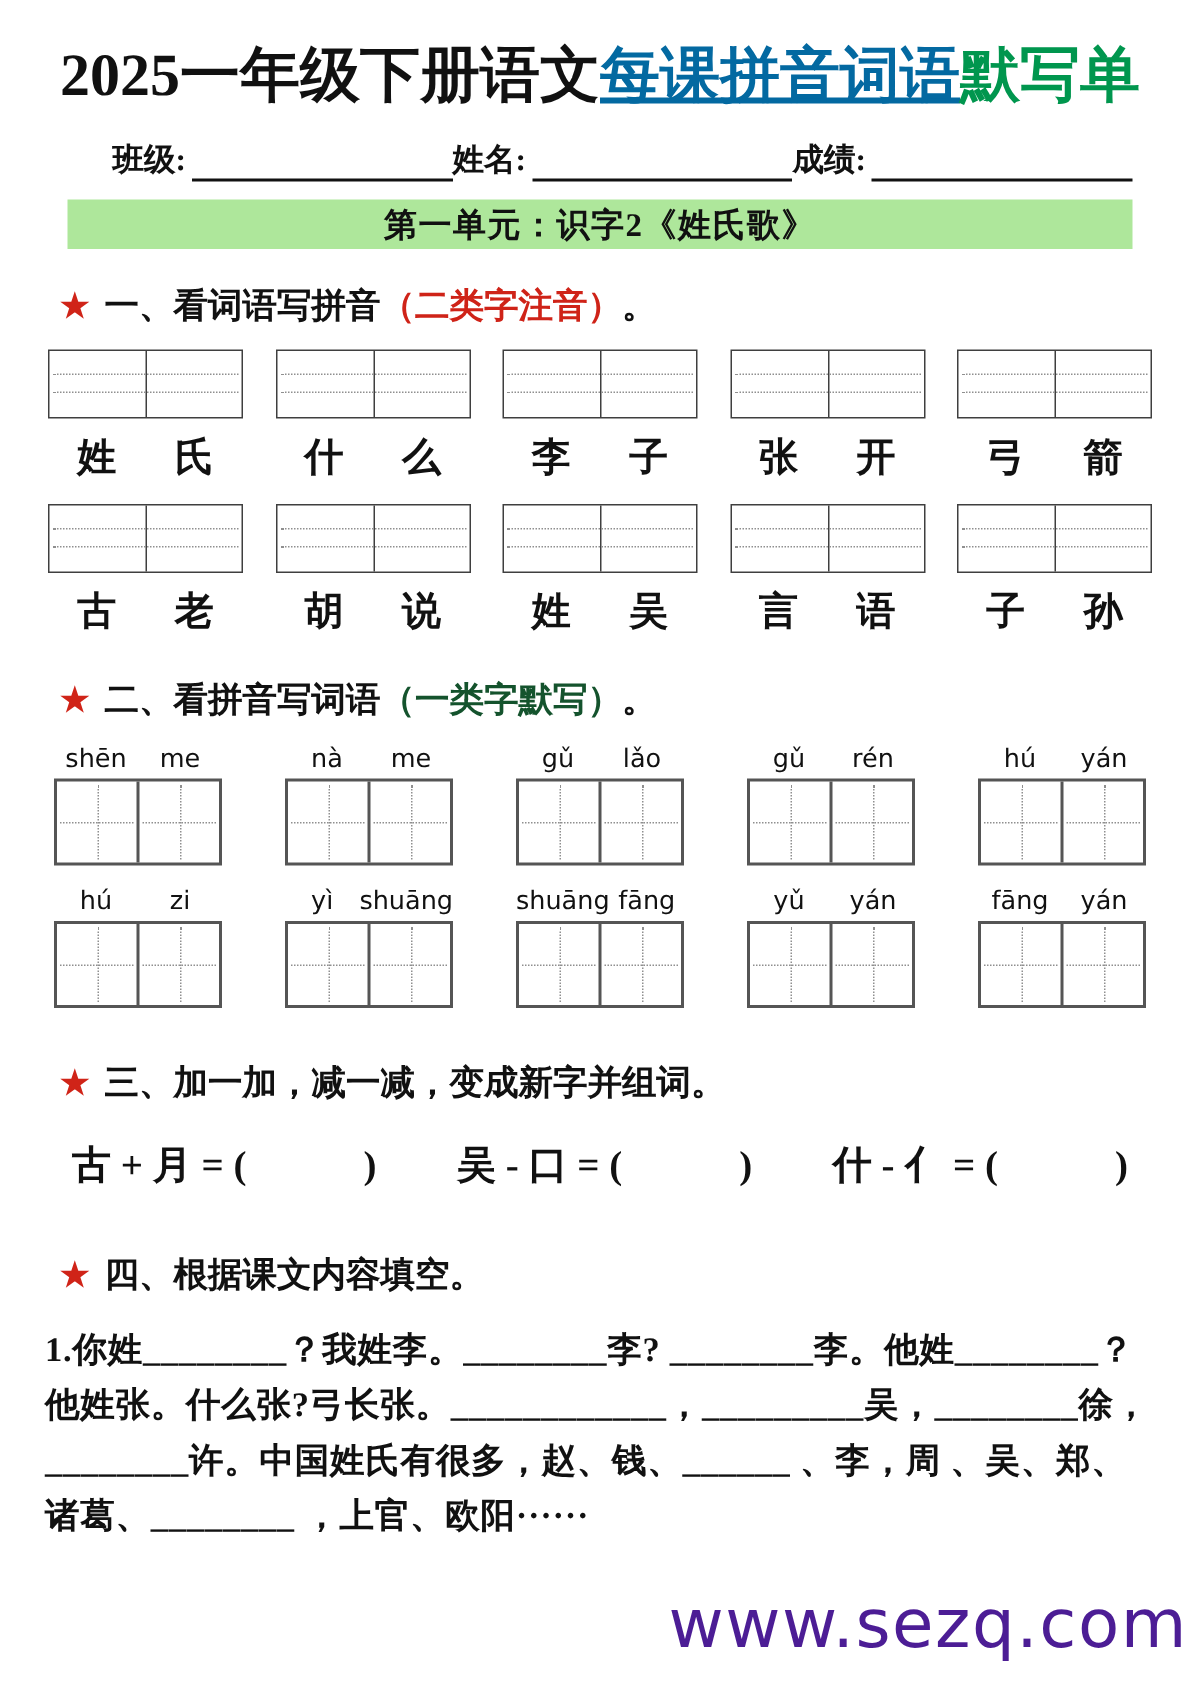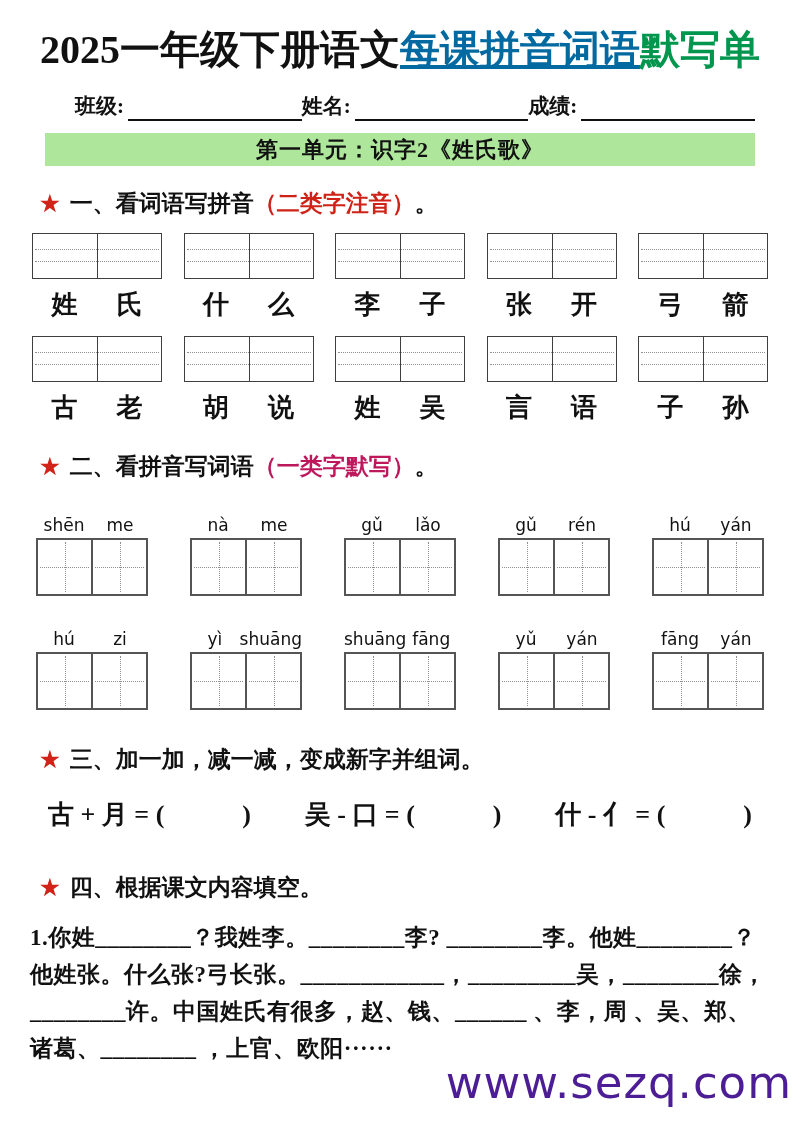--- a/index.html
+++ b/index.html
@@ -36,21 +36,21 @@
         box-sizing:border-box;background:#fff;}
   .pbox .vdiv{position:absolute;left:50%;top:0;bottom:0;width:1px;background:#3f3f3f;}
   .pbox .dline{position:absolute;left:2px;right:2px;height:0;border-top:1px dotted #8f8f8f;}
   .pbox .d1{top:35%;}
   .pbox .d2{top:61%;}
   .hanzi-row{display:flex;margin-top:8px;}
   .hanzi-row .hz{flex:1;text-align:center;font-size:26px;font-weight:700;}
 
   
   .s2-row{display:flex;justify-content:space-between;margin:14px 36px 0 36px;}
-  .s2-unit{width:112px;margin-top:19px;}
+  .s2-unit{width:112px;}
   .plabels{display:flex;margin-bottom:3px;}
   .plabels .pl{flex:1;text-align:center;font-size:17px;color:#111;
                font-family:"DejaVu Sans","Liberation Sans",sans-serif;}
   .tbox{display:flex;height:58px;border:2px solid #555;box-sizing:border-box;background:#fff;}
   .tcell{flex:1;position:relative;}
   .tcell + .tcell{border-left:2px solid #555;}
   .tcell::before{content:"";position:absolute;left:50%;top:2px;bottom:2px;
                  border-left:1px dotted #8f8f8f;}
   .tcell::after{content:"";position:absolute;top:50%;left:2px;right:2px;
                 border-top:1px dotted #8f8f8f;}
@@ -205,21 +205,21 @@
         </div>
         <div class="hanzi-row kai">
           <span class="hz">子</span>
           <span class="hz">孙</span>
         </div>
       </div>
     </div>
   </div>
 
 <div class="sec-head" style="margin-top:26px;">
-  <span class="star" style="color: rgb(208, 36, 24);">★</span><span>二、看拼音写词语</span><span class="h-red" style="color: #be185d; text-align: right;">（一类字默写）</span><span>。</span>
+  <span class="star" style="color: rgb(208, 36, 24);">★</span><span>二、看拼音写词语</span><span class="h-red" style="color: #14532d; text-align: right;">（一类字默写）</span><span>。</span>
 </div>
 <div id="s2-rows">
     <div class="s2-row">
       <div class="s2-unit">
         <div class="plabels">
           <span class="pl">shēn</span>
           <span class="pl">me</span>
         </div>
         <div class="tbox">
           <div class="tcell"></div>

